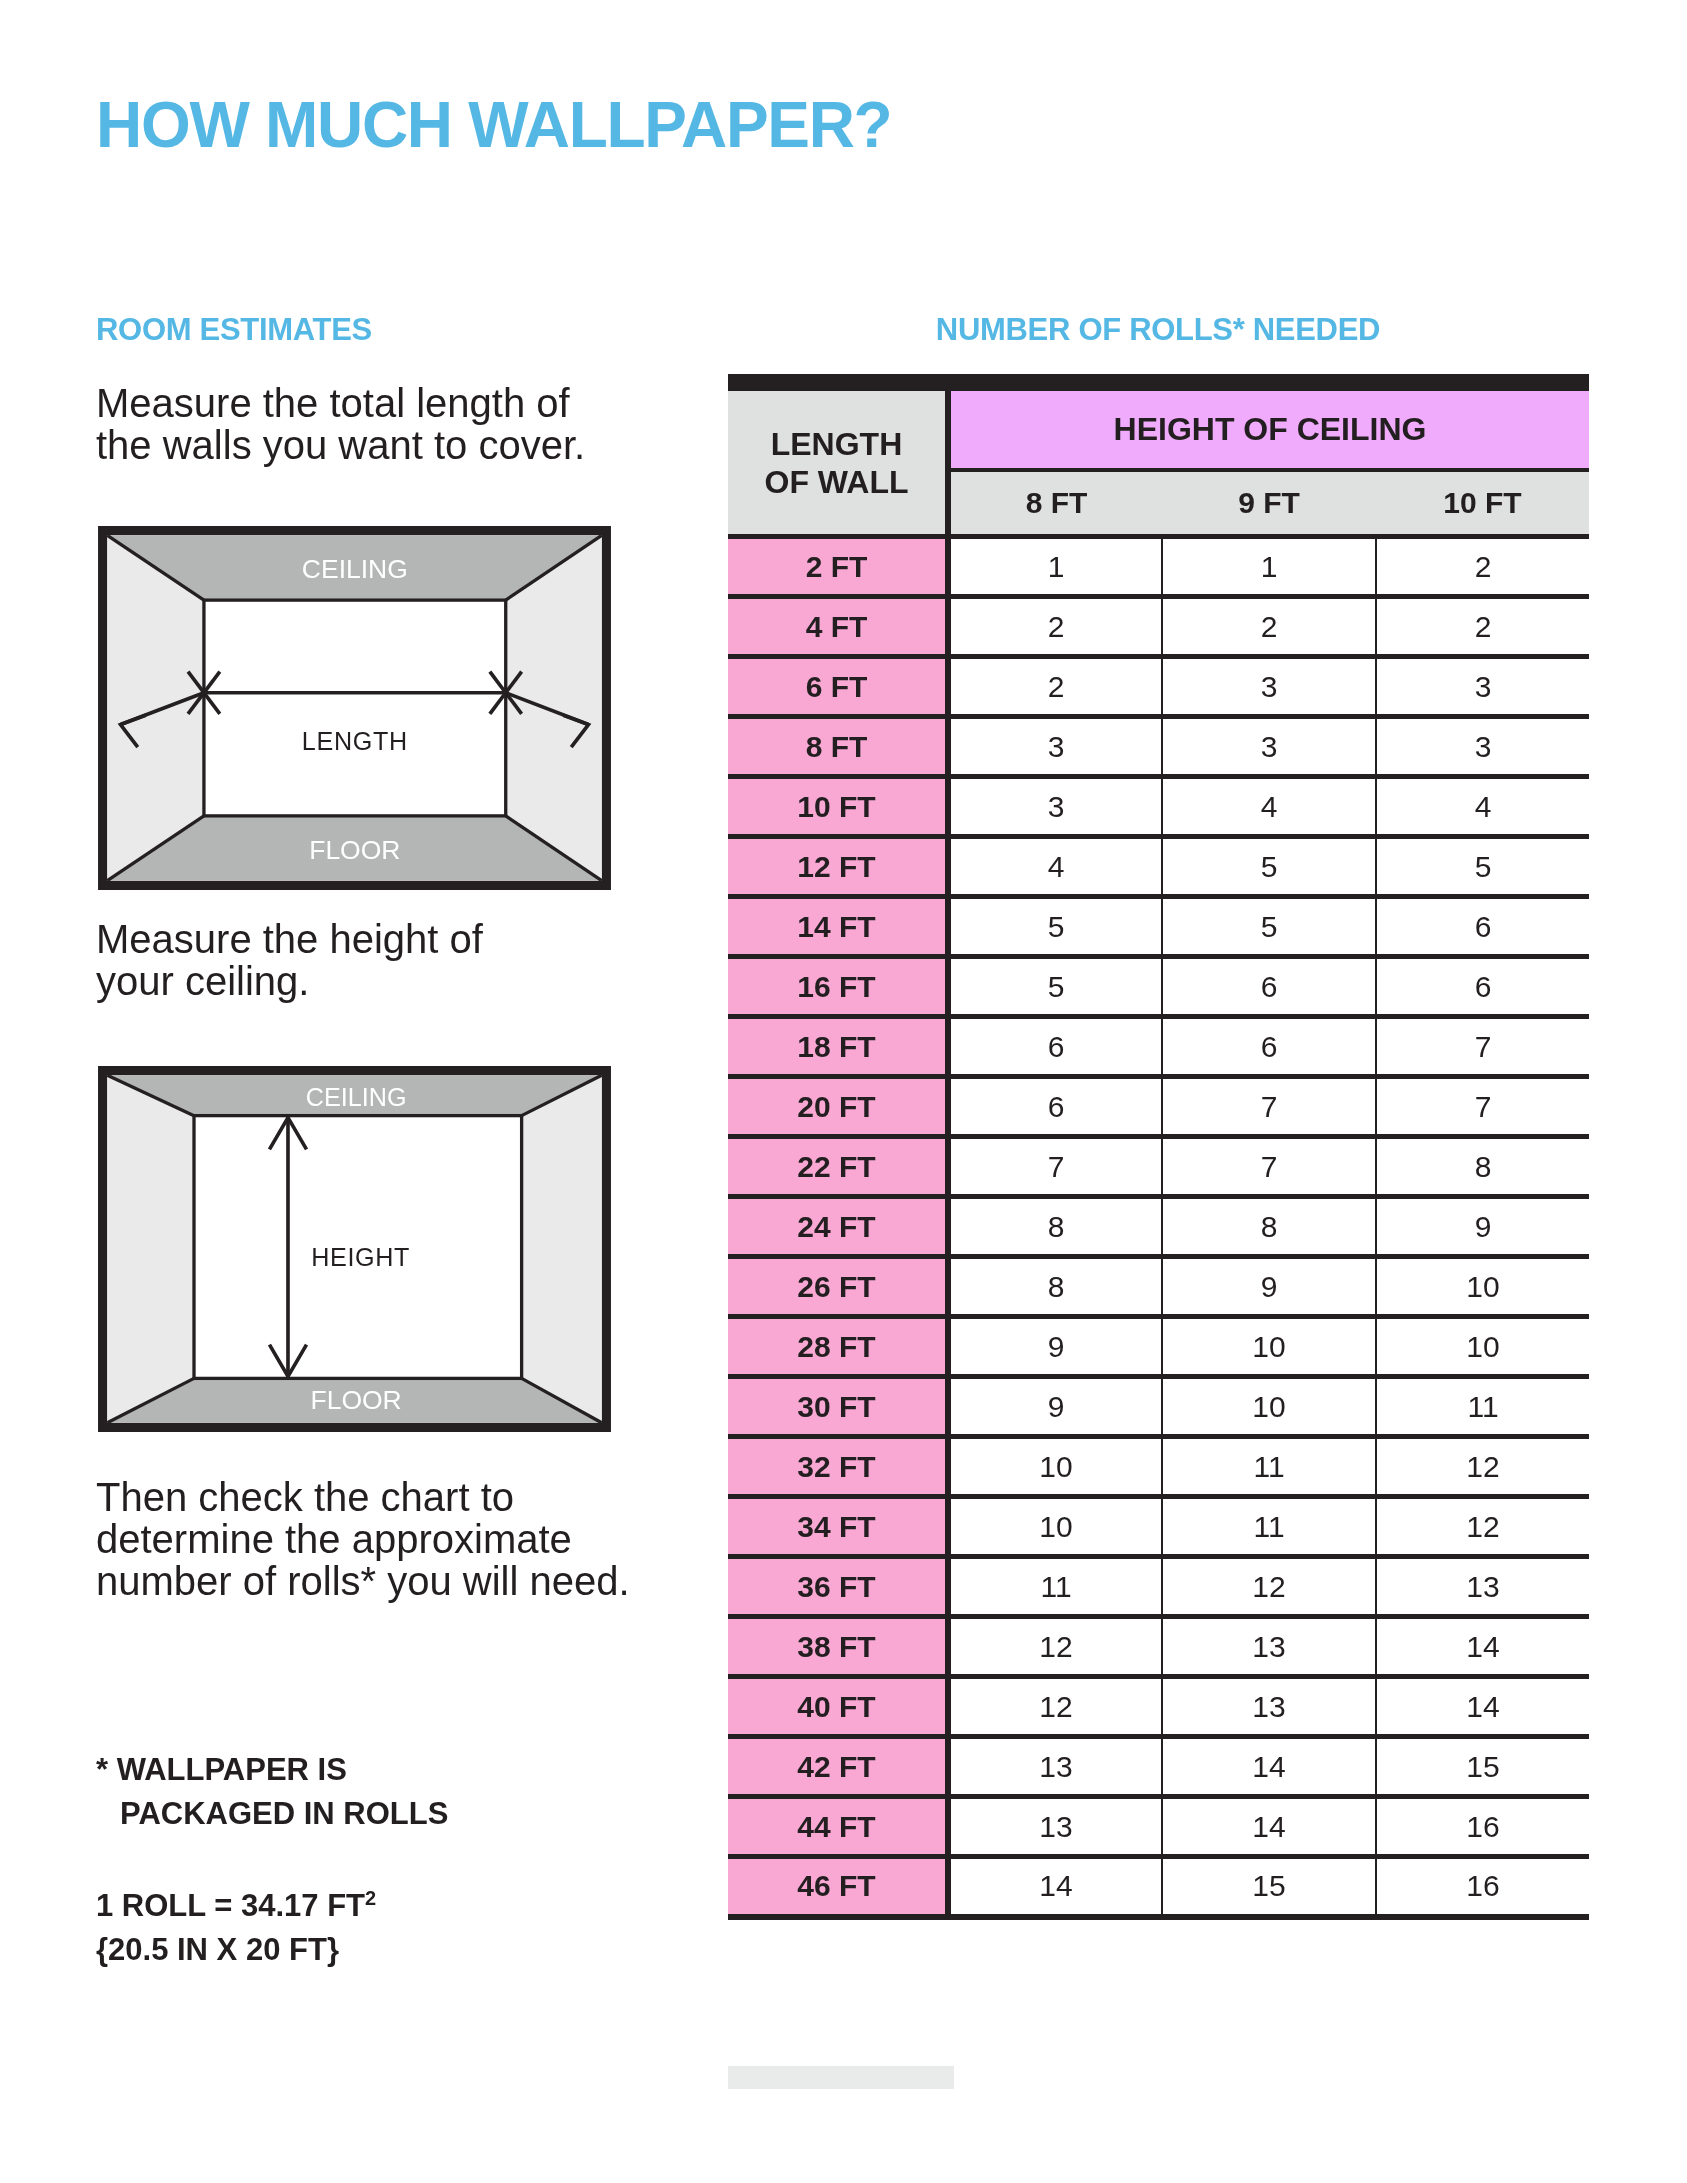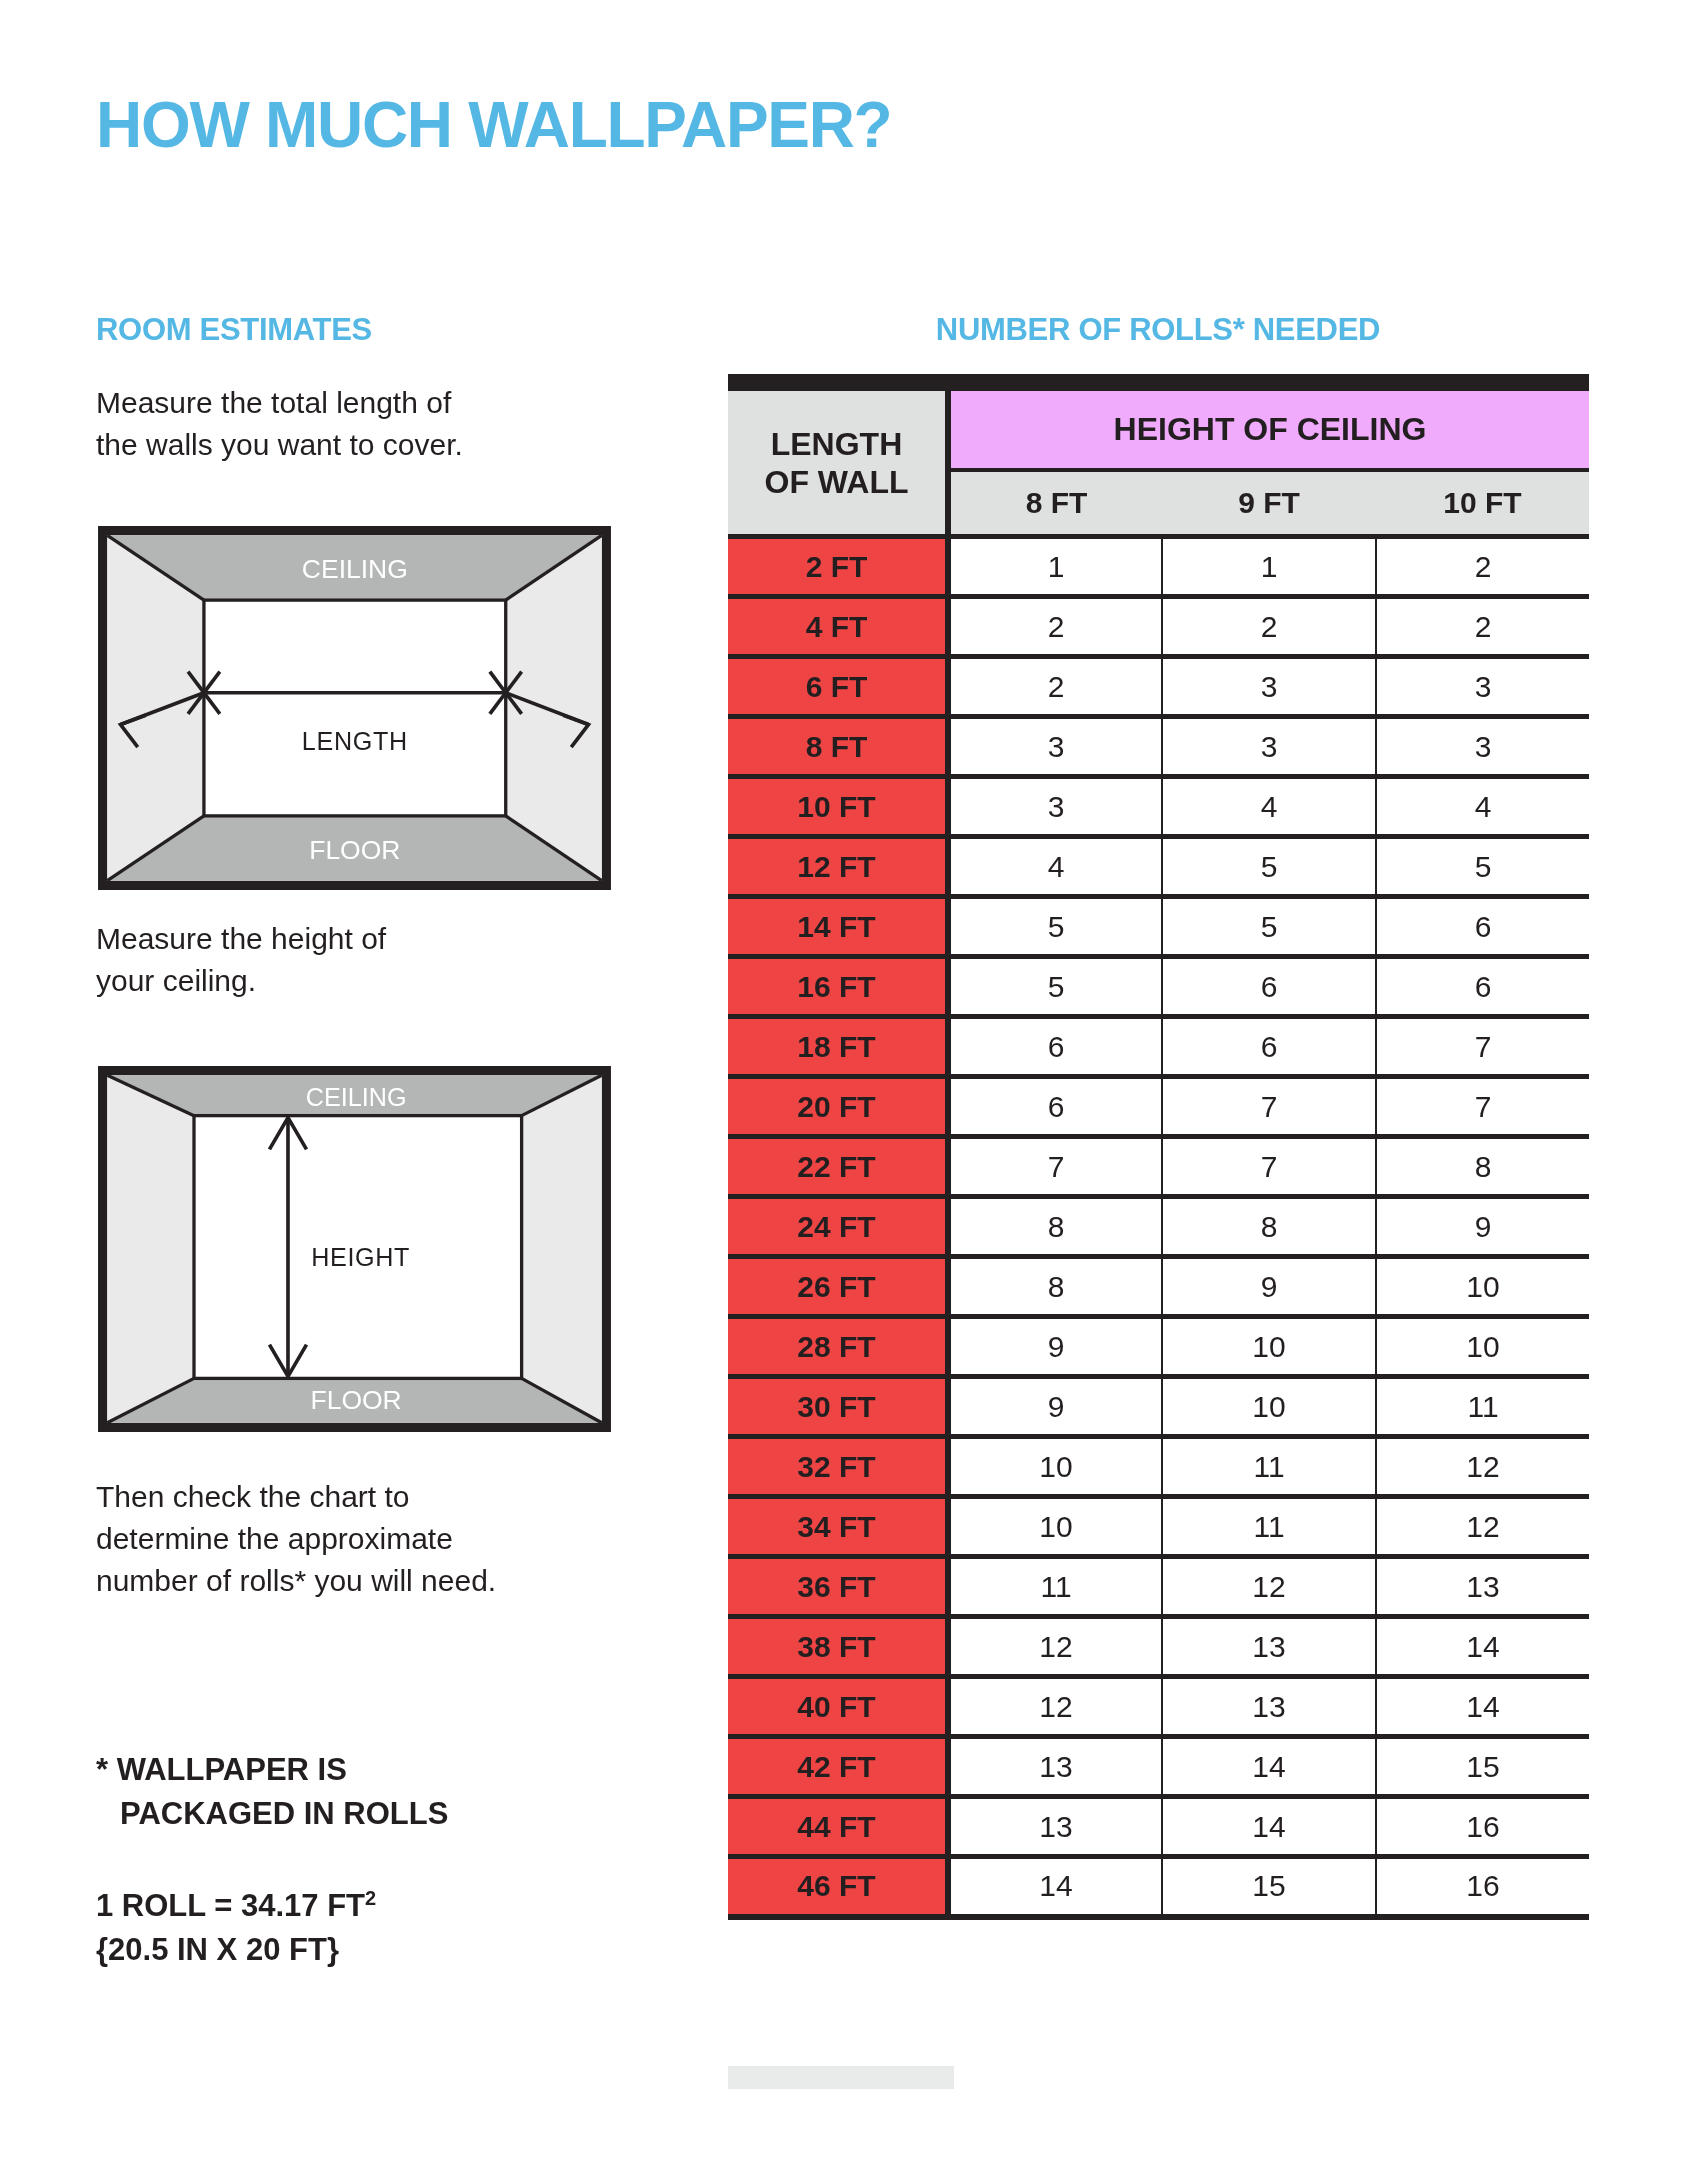--- a/index.html
+++ b/index.html
@@ -13,21 +13,21 @@
     color:#55b8e4; line-height:64px; white-space:nowrap;
   }
   .section-heading {
     font-size:31px; font-weight:bold; color:#55b8e4;
     letter-spacing:-0.3px; white-space:nowrap;
   }
   .heading-left  { position:absolute; left:96px; top:312px; }
   .heading-right { position:absolute; left:728px; top:312px; width:860px; text-align:center; }
 
   
-  .para { position:absolute; left:96px; font-size:30px; line-height:42px; color:#231f20; }
+  .para { position:absolute; left:96px; font-size:40px; line-height:42px; color:#231f20; }
   .para-1 { top:382px; }
   .para-2 { top:918px; }
   .para-3 { top:1476px; }
 
   .footnote { position:absolute; left:96px; top:1748px; font-size:31px; font-weight:bold; line-height:44px; }
   .footnote .indent { padding-left:24px; display:block; }
   .rollspec  { position:absolute; left:96px; top:1884px; font-size:31px; font-weight:bold; line-height:44px; }
   .rollspec sup { font-size:20px; vertical-align:super; line-height:0; }
 
   
@@ -53,21 +53,21 @@
   }
   th.hoc {
     background:#f0abfc; border-bottom:4px solid #242021;
     font-size:32px; font-weight:bold; height:87px; color:#231f20;
   }
   tr.subhead th {
     background:#dfe0e0; border-bottom:5.3px solid #242021;
     font-size:30px; font-weight:bold; height:67px; color:#231f20;
   }
   tbody th.rowlabel {
-    background:#ef4444; border-top:5.3px solid #242021; border-bottom:5.3px solid #242021;
+    background:#f9a8d4; border-top:5.3px solid #242021; border-bottom:5.3px solid #242021;
     border-right:6.6px solid #242021;
     font-size:30px; font-weight:bold; height:60px; color:#231f20;
   }
   tbody td {
     background:#ffffff;
     border:5.3px solid #242021; border-left-width:2.6px; border-right-width:2.6px;
     font-size:30px; font-weight:normal; color:#231f20;
   }
   tbody td:last-child { border-right:none; }
   .table-stub {

